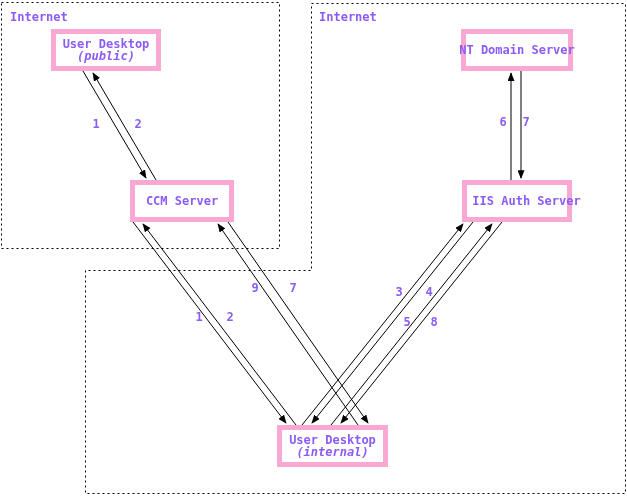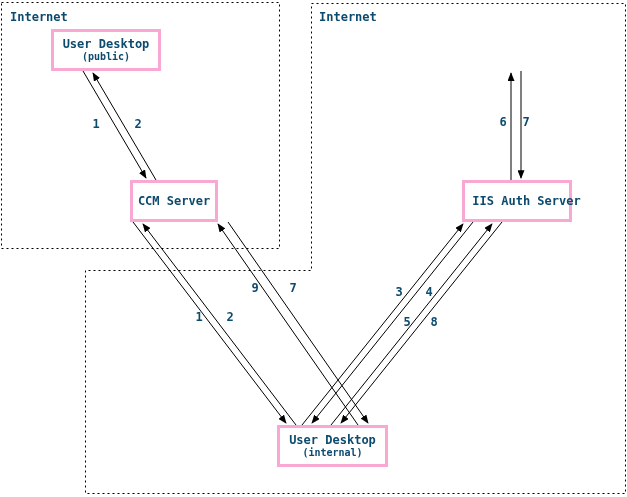--- a/index.html
+++ b/index.html
@@ -2,57 +2,57 @@
 <html><head>
 <meta charset="utf-8">
 <style>
   html, body { margin: 0; padding: 0; background: #ffffff; }
   #canvas {
     position: relative;
     width: 627px;
     height: 497px;
     background: #ffffff;
     font-family: "DejaVu Sans Mono", "Liberation Mono", monospace;
-    color: #0c4a6e;
+    color: #8b5cf6;
     overflow: hidden;
   }
   #wires { position: absolute; left: 0; top: 0; }
   .node {
     position: absolute;
     box-sizing: border-box;
-    border: 3px solid #f9a8d4;
+    border: 5px solid #f9a8d4;
     background: #ffffff;
     display: flex;
     flex-direction: column;
     align-items: center;
     justify-content: center;
     text-align: center;
     z-index: 2;
   }
   .node .title   { font-size: 12px; font-weight: bold; line-height: 13px; white-space: nowrap; }
-  .node .subtitle{ font-size: 10px; font-weight: bold; line-height: 11px; white-space: nowrap; }
+  .node .subtitle{ font-size: 12px; font-weight: bold; line-height: 11px; white-space: nowrap; font-style: italic; }
   .region-label {
     position: absolute;
     font-size: 12px;
     font-weight: bold;
     z-index: 3;
     white-space: nowrap;
   }
   .edge-label {
     position: absolute;
     font-size: 12px;
     font-weight: bold;
     transform: translate(-50%, -50%);
     z-index: 3;
     white-space: nowrap;
   }
   
   #node-udp { left: 51px;  top: 29px;  width: 110px; height: 42px; }
   #node-ntd { left: 461px; top: 29px;  width: 112px; height: 42px; }
-  #node-ccm { left: 130px; top: 180px; width: 88px; height: 42px; }
+  #node-ccm { left: 130px; top: 180px; width: 104px; height: 42px; }
   #node-iis { left: 462px; top: 180px; width: 110px; height: 42px; padding-left: 19px; }
   #node-udi { left: 277px; top: 425px; width: 111px; height: 42px; }
 </style>
 </head>
 <body>
 
 <div id="canvas">
 
   <svg id="wires" width="627" height="497" viewBox="0 0 627 497">
     <defs>
@@ -84,20 +84,23 @@
   </svg>
 
   <div class="region-label" style="left:10px; top:10px;">Internet</div>
   <div class="region-label" style="left:319px; top:10px;">Internet</div>
 
   <div class="node" id="node-udp">
     <div class="title">User Desktop</div>
     <div class="subtitle">(public)</div>
   </div>
 
+  <div class="node" id="node-ntd">
+    <div class="title">NT Domain Server</div>
+  </div>
 
   <div class="node" id="node-ccm">
     <div class="title">CCM Server</div>
   </div>
 
   <div class="node" id="node-iis">
     <div class="title">IIS Auth Server</div>
   </div>
 
   <div class="node" id="node-udi">

